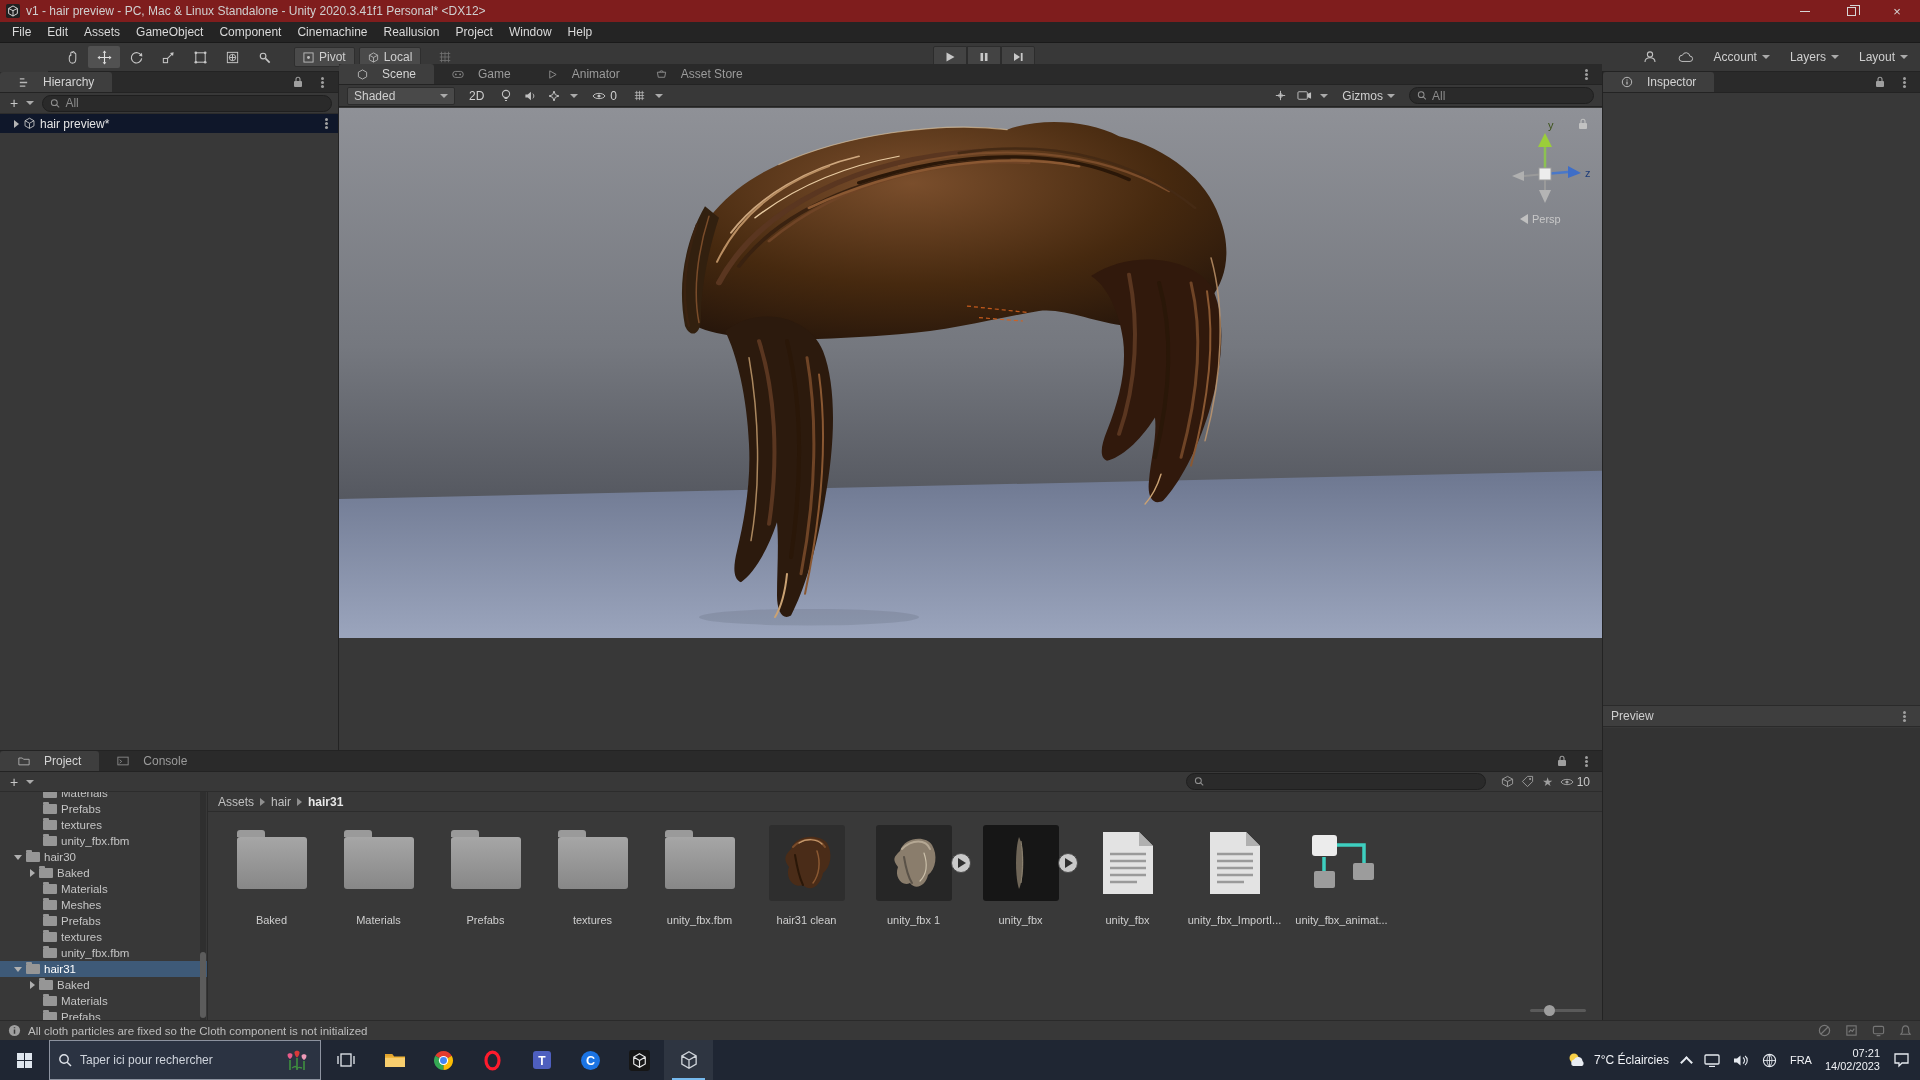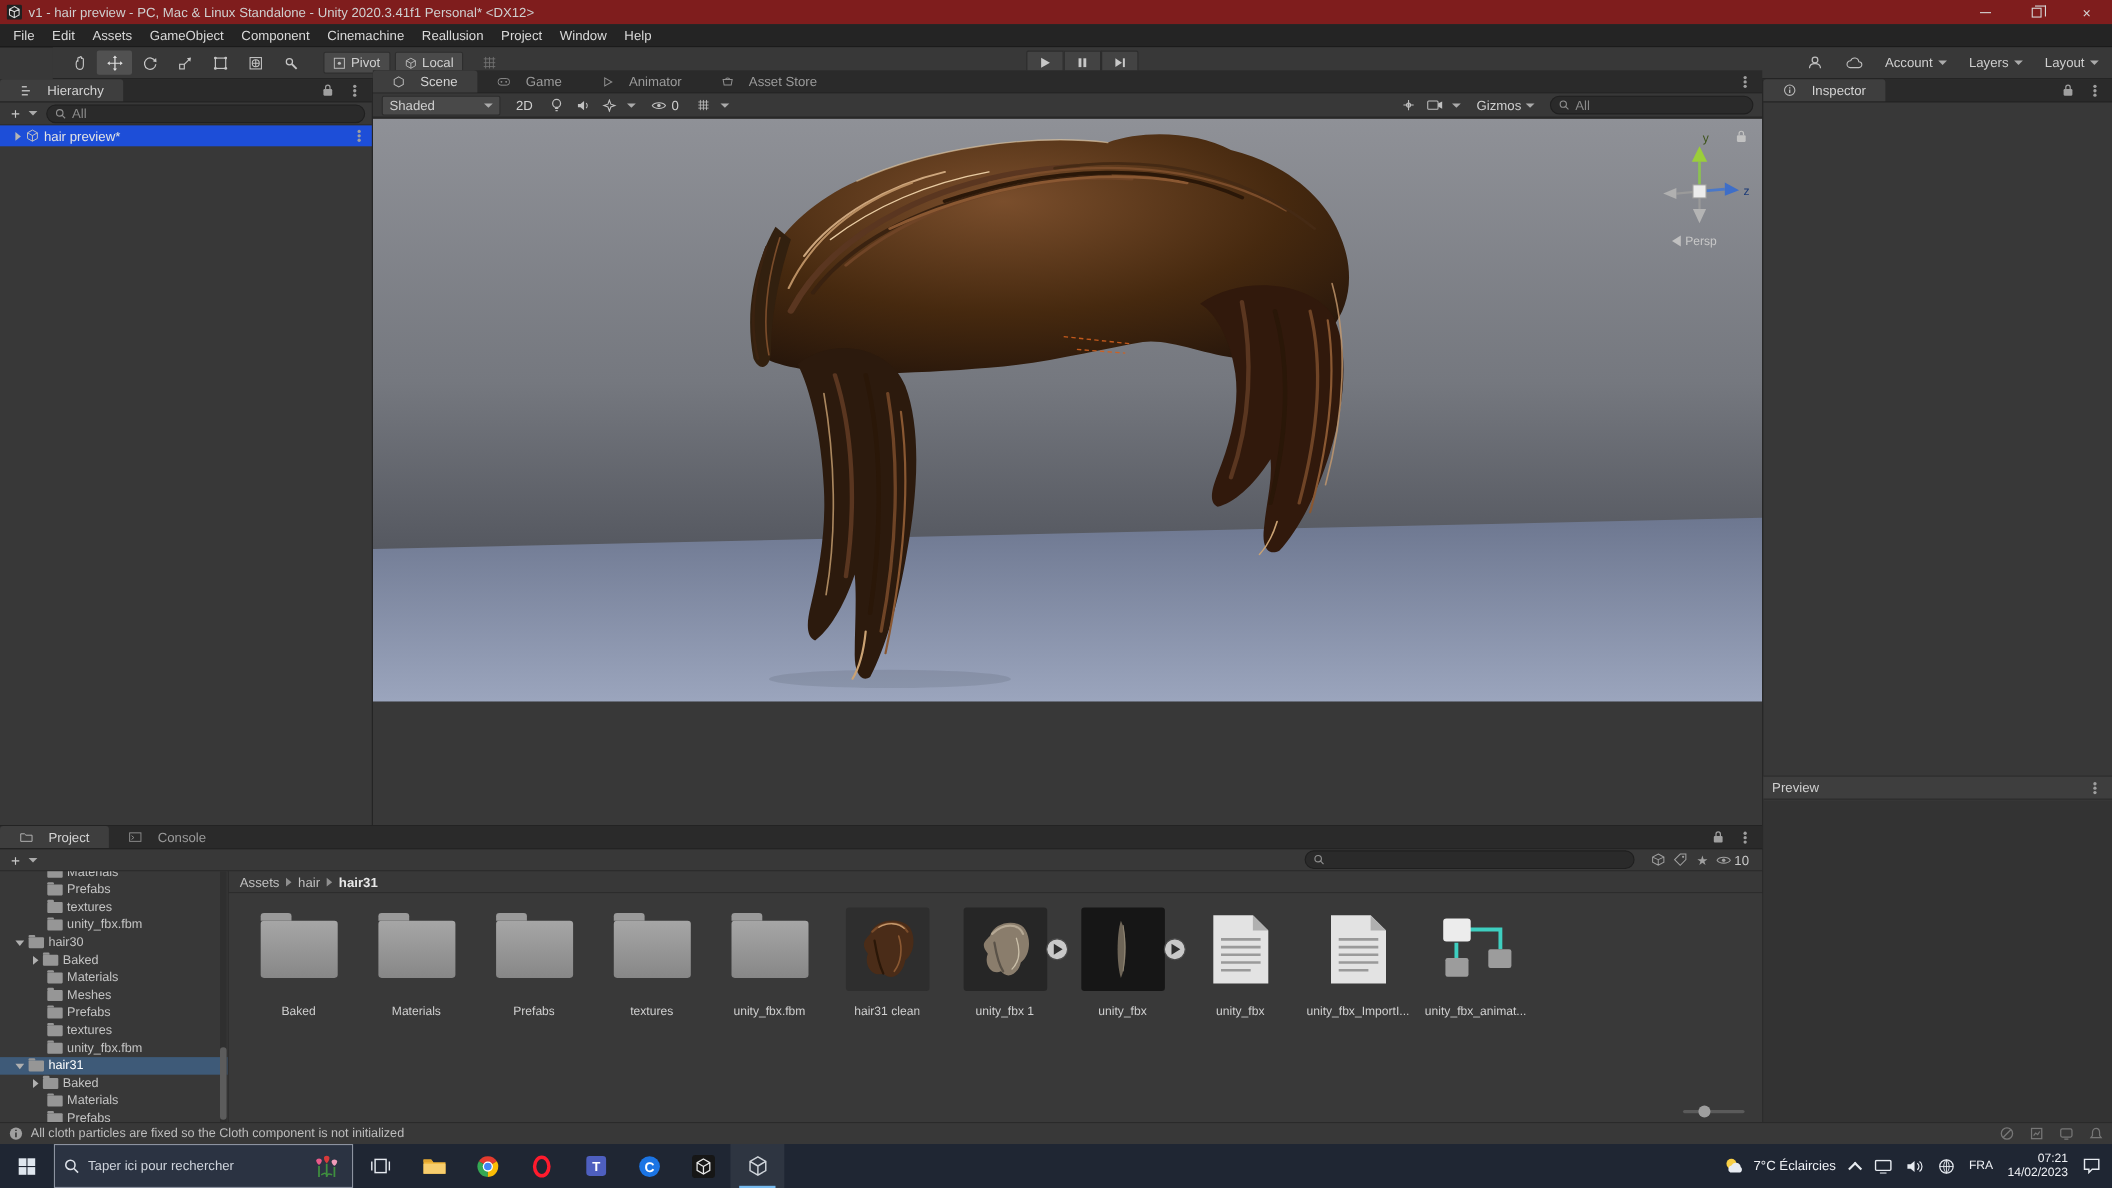--- a/index.html
+++ b/index.html
@@ -46,21 +46,21 @@
   .striptools { margin-left:auto; display:flex; align-items:center; gap:8px; padding-right:8px; height:100%; }
   .iconbtn { width:16px; height:16px; display:flex; align-items:center; justify-content:center; }
   .searchfield { display:flex; align-items:center; gap:5px; background:#2a2a2a; border:1px solid #1f1f1f;
     border-radius:9px; height:17px; padding:0 7px; color:#8b8b8b; }
   .searchfield input { background:transparent; border:none; outline:none; color:#bdbdbd; font:inherit; width:100%; }
   .searchfield input::placeholder { color:#8b8b8b; }
 
   
   .hierarchy { left:0; top:72px; width:339px; height:678px; border-right:1px solid #232323; }
   .hier-toolrow { height:21px; display:flex; align-items:center; gap:4px; padding:0 6px; border-bottom:1px solid #2c2c2c; }
-  .hrow { height:19px; display:flex; align-items:center; gap:4px; padding:0 4px 0 14px; background:#1d4ed8; color:#e4e4e4; }
+  .hrow { height:19px; display:flex; align-items:center; gap:4px; padding:0 4px 0 14px; background:#0f172a; color:#e4e4e4; }
   .arr-col { width:0; height:0; border-top:4px solid transparent; border-bottom:4px solid transparent; border-left:5px solid #b4b4b4; }
 
   
   .scenepanel { left:339px; top:64px; width:1263px; height:574px; }
   .scenetoolbar { height:22px; background:#383838; border-bottom:1px solid #232323; display:flex; align-items:center; gap:8px; padding:0 8px; }
   .stbtn { height:18px; display:flex; align-items:center; gap:4px; padding:0 6px; color:#cfcfcf; }
   .stbtn.box { background:#494949; border:1px solid #2c2c2c; border-radius:2px; }
   .viewport { position:absolute; top:44px; left:0; right:0; bottom:0; overflow:hidden; }
   .hairsvg { position:absolute; inset:0; width:100%; height:100%; }
   .gizmosvg { position:absolute; top:8px; right:2px; }

